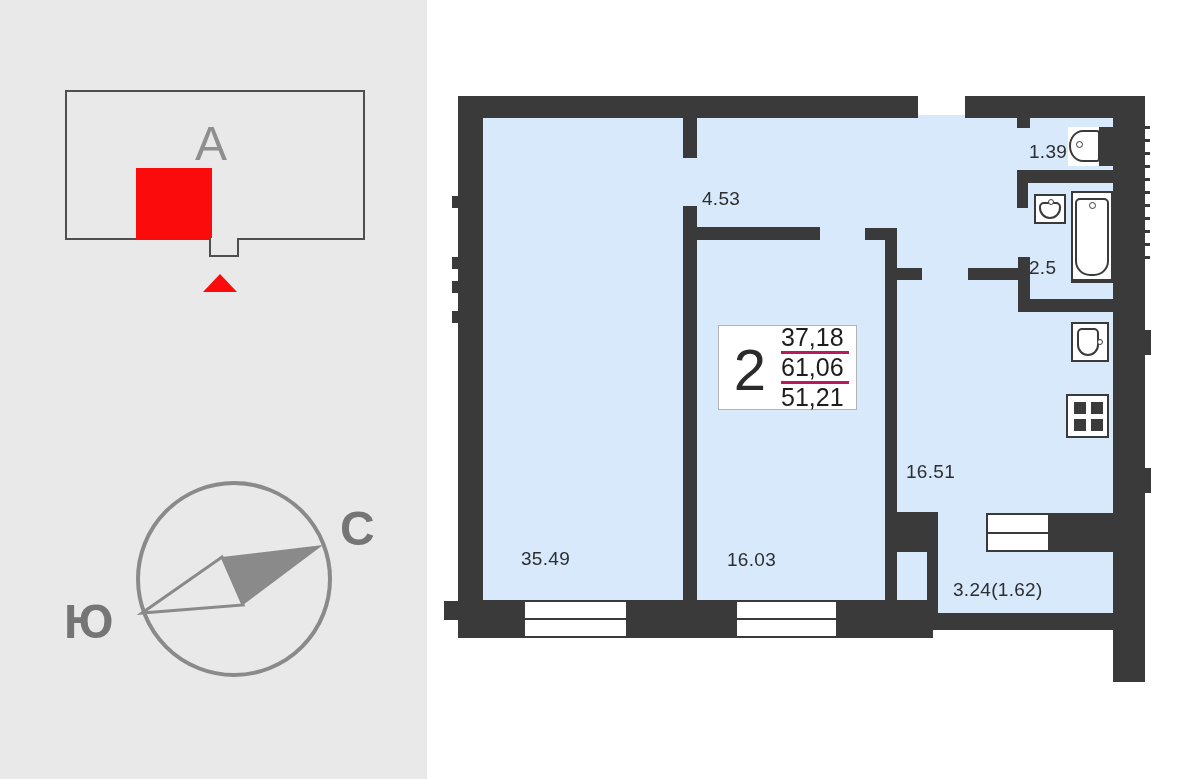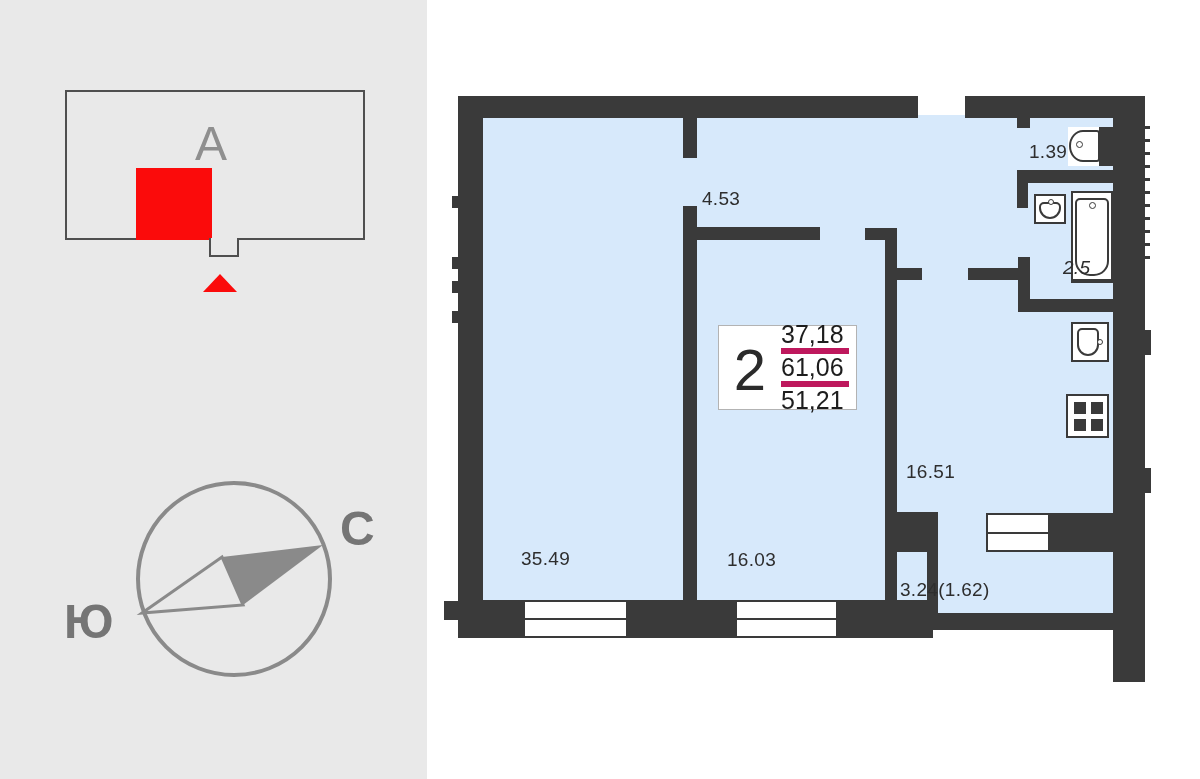--- a/index.html
+++ b/index.html
@@ -35,21 +35,21 @@
   .window{position:absolute;background:#fff;border:2px solid var(--wall);}
   .window .mid{position:absolute;left:-1px;right:-1px;top:50%;height:2px;margin-top:-1px;background:var(--wall);}
 
   .room-label{position:absolute;font-size:19px;color:var(--label-text);letter-spacing:.3px;white-space:nowrap;}
 
   .info-box{position:absolute;left:718px;top:325px;width:139px;height:85px;background:#fff;
     border:1px solid var(--infobox-border);display:flex;align-items:center;}
   .info-rooms{width:62px;text-align:center;font-size:58px;color:#2b2b2b;line-height:1;padding-top:4px;}
   .info-areas{width:70px;font-size:25px;color:#1d1d1d;line-height:27px;}
   .info-areas .row{display:block;width:68px;}
-  .info-areas .u{border-bottom:6px solid #be185d;}
+  .info-areas .u{border-bottom:3px solid #be185d;}
 
   
   .fixt{position:absolute;background:#fff;border:2px solid var(--fixture-line);}
   .wc-box{position:absolute;left:1068px;top:127px;width:45px;height:39px;background:#fff;}
   .wc-bowl{position:absolute;left:1px;top:3px;width:31px;height:32px;background:#fff;
     border:2px solid var(--fixture-line);border-radius:45% 10% 10% 45% / 50% 10% 10% 50%;}
   .wc-tank{position:absolute;right:0;top:0;width:14px;height:39px;background:var(--wall);}
   .dot{position:absolute;border:1.5px solid var(--fixture-line);border-radius:50%;background:#fff;}
   .basin{position:absolute;border:2px solid var(--fixture-line);border-radius:5px 5px 11px 11px;}
   .tub{border-bottom-width:4px;}
@@ -162,17 +162,17 @@
       <span class="row u">37,18</span>
       <span class="row u">61,06</span>
       <span class="row">51,21</span>
     </div>
   </div>
 
   <div class="room-label" style="left:521px;top:548px;">35.49</div>
   <div class="room-label" style="left:727px;top:549px;text-align:right;">16.03</div>
   <div class="room-label" style="left:702px;top:188px;">4.53</div>
   <div class="room-label" style="left:906px;top:461px;">16.51</div>
-  <div class="room-label" style="left:1063px;top:257px;font-style:italic;">2.5</div>
+  <div class="room-label" style="left:1029px;top:257px;">2.5</div>
   <div class="room-label" style="left:1029px;top:141px;">1.39</div>
-  <div class="room-label" style="left:900px;top:579px;">3.24(1.62)</div>
+  <div class="room-label" style="left:953px;top:579px;">3.24(1.62)</div>
 
 </div>
 
 </body></html>

